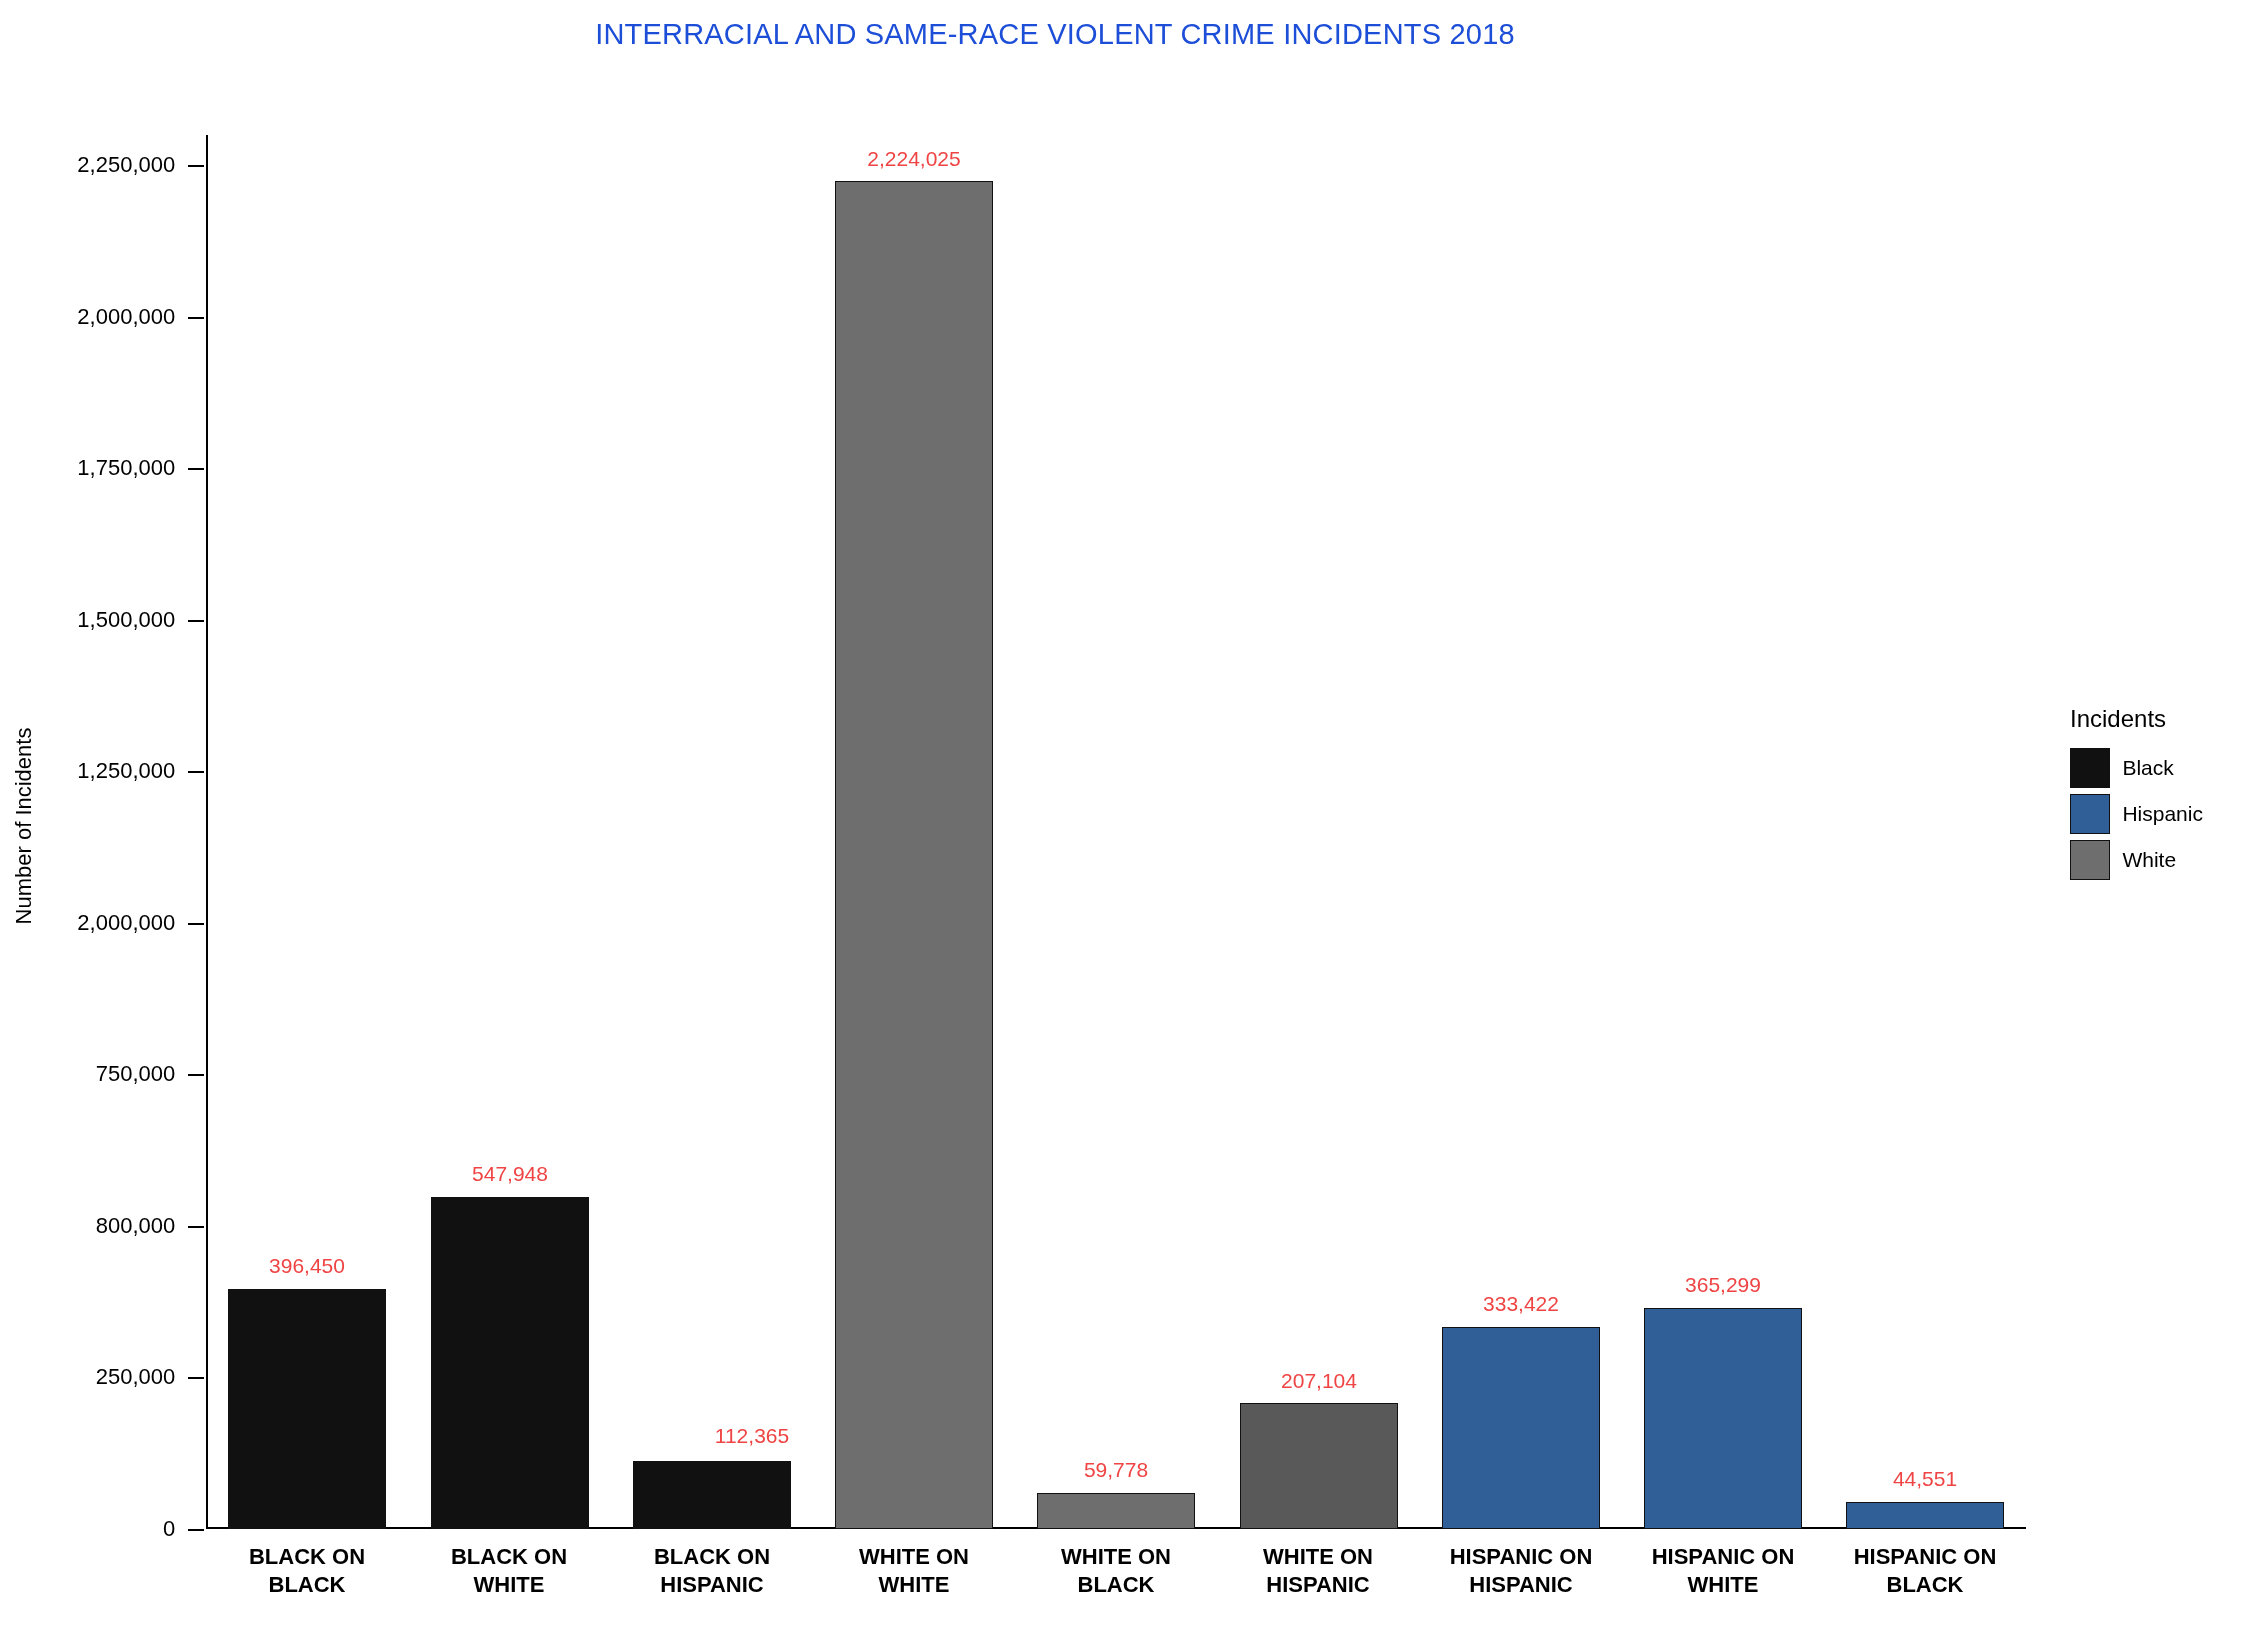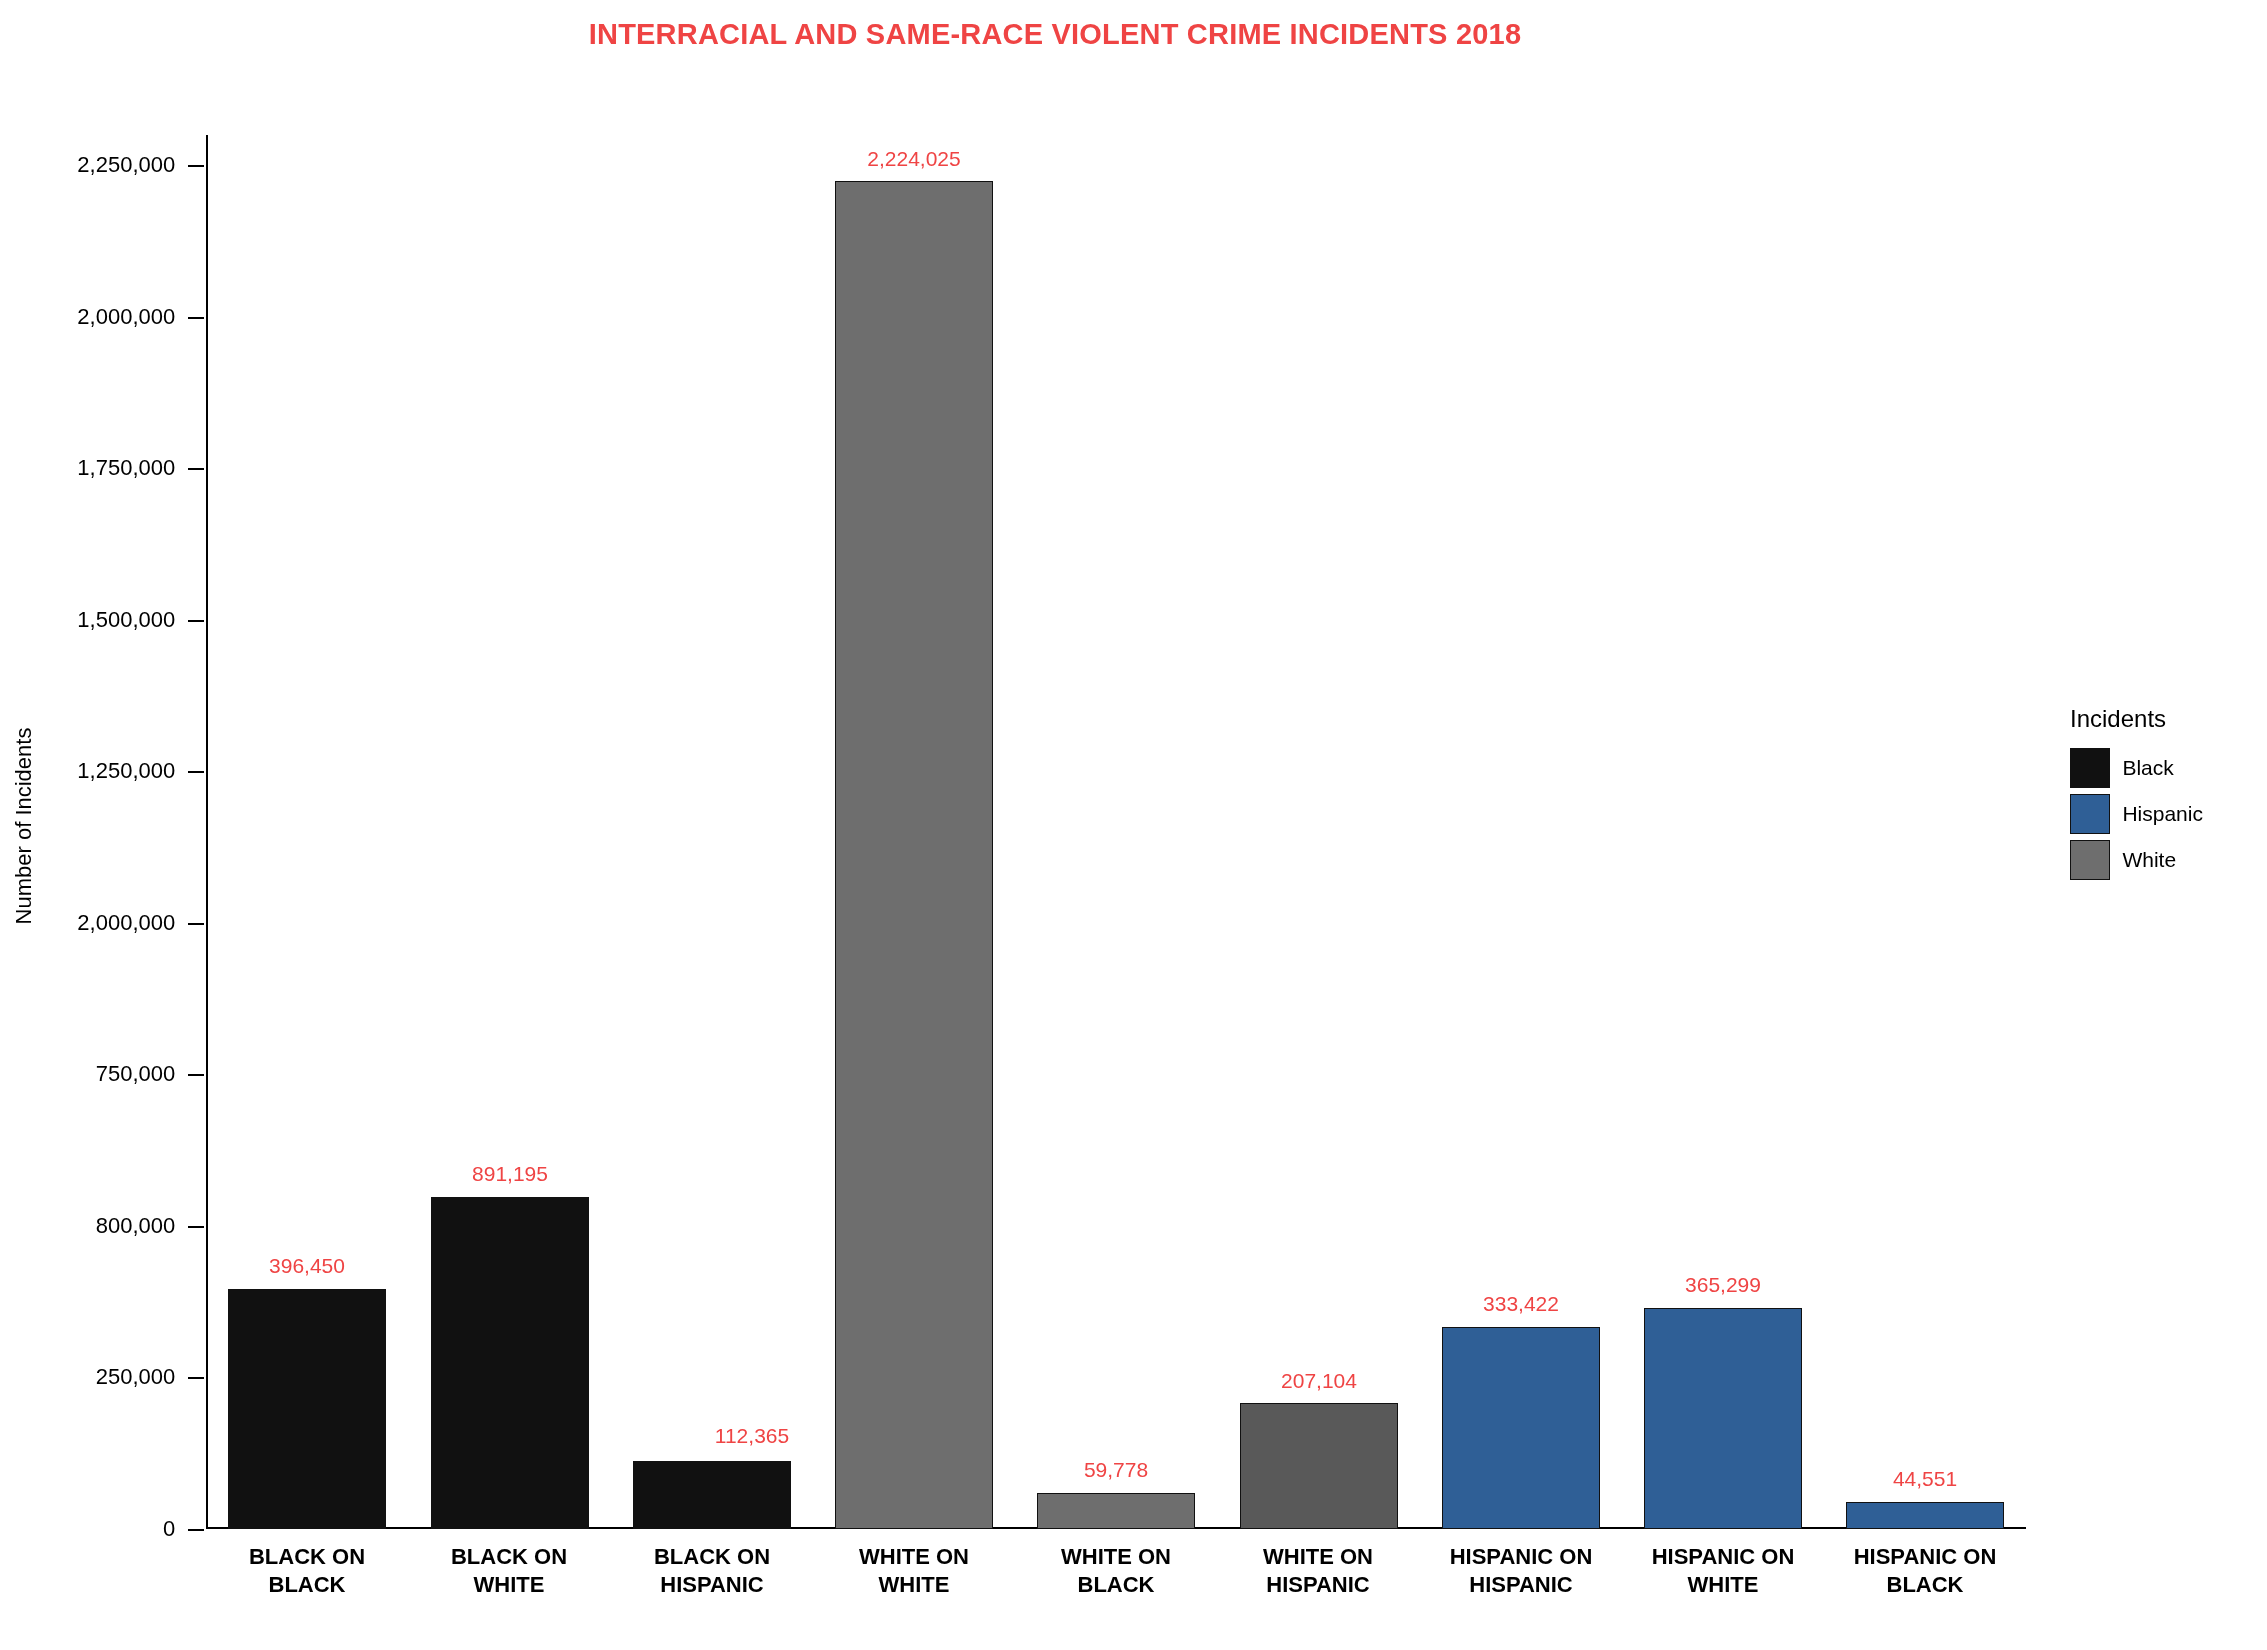--- a/index.html
+++ b/index.html
@@ -20,23 +20,23 @@
     height: 1651px;
   }
   
   #chart-title {
     position: absolute;
     top: 17.7px;
     left: 0;
     width: 2110px;
     text-align: center;
     font-size: 29px;
-    font-weight: bold;
+    font-weight: normal;
     letter-spacing: 0.2px;
-    color: #ef4444;
+    color: #1d4ed8;
   }
   
   #y-axis-title {
     position: absolute;
     left: 7px;
     top: 0;
     height: 1651px;
     width: 35px;
     display: flex;
     align-items: center;
@@ -197,21 +197,21 @@
   <div id="plot-area">
     <div id="axis-line-y"></div>
     <div id="axis-line-x"></div>
     <div id="bars">
         <div class="bar-slot" style="left: 22px; width: 158px;">
           <div class="bar" style="height: 240px; background: rgb(17, 17, 17);"></div>
           <div class="bar-value" style="bottom: 251px;">396,450</div>
         </div>
         <div class="bar-slot" style="left: 225px; width: 158px;">
           <div class="bar" style="height: 332px; background: rgb(17, 17, 17);"></div>
-          <div class="bar-value" style="bottom: 343px;">891,195</div>
+          <div class="bar-value" style="bottom: 343px;">547,948</div>
         </div>
         <div class="bar-slot" style="left: 427px; width: 158px;">
           <div class="bar" style="height: 68px; background: rgb(17, 17, 17);"></div>
           <div class="bar-value" style="bottom: 81px; margin-left: 40px;">112,365</div>
         </div>
         <div class="bar-slot" style="left: 629px; width: 158px;">
           <div class="bar" style="height: 1348px; background: rgb(110, 110, 110);"></div>
           <div class="bar-value" style="bottom: 1358px;">2,224,025</div>
         </div>
         <div class="bar-slot" style="left: 831px; width: 158px;">

